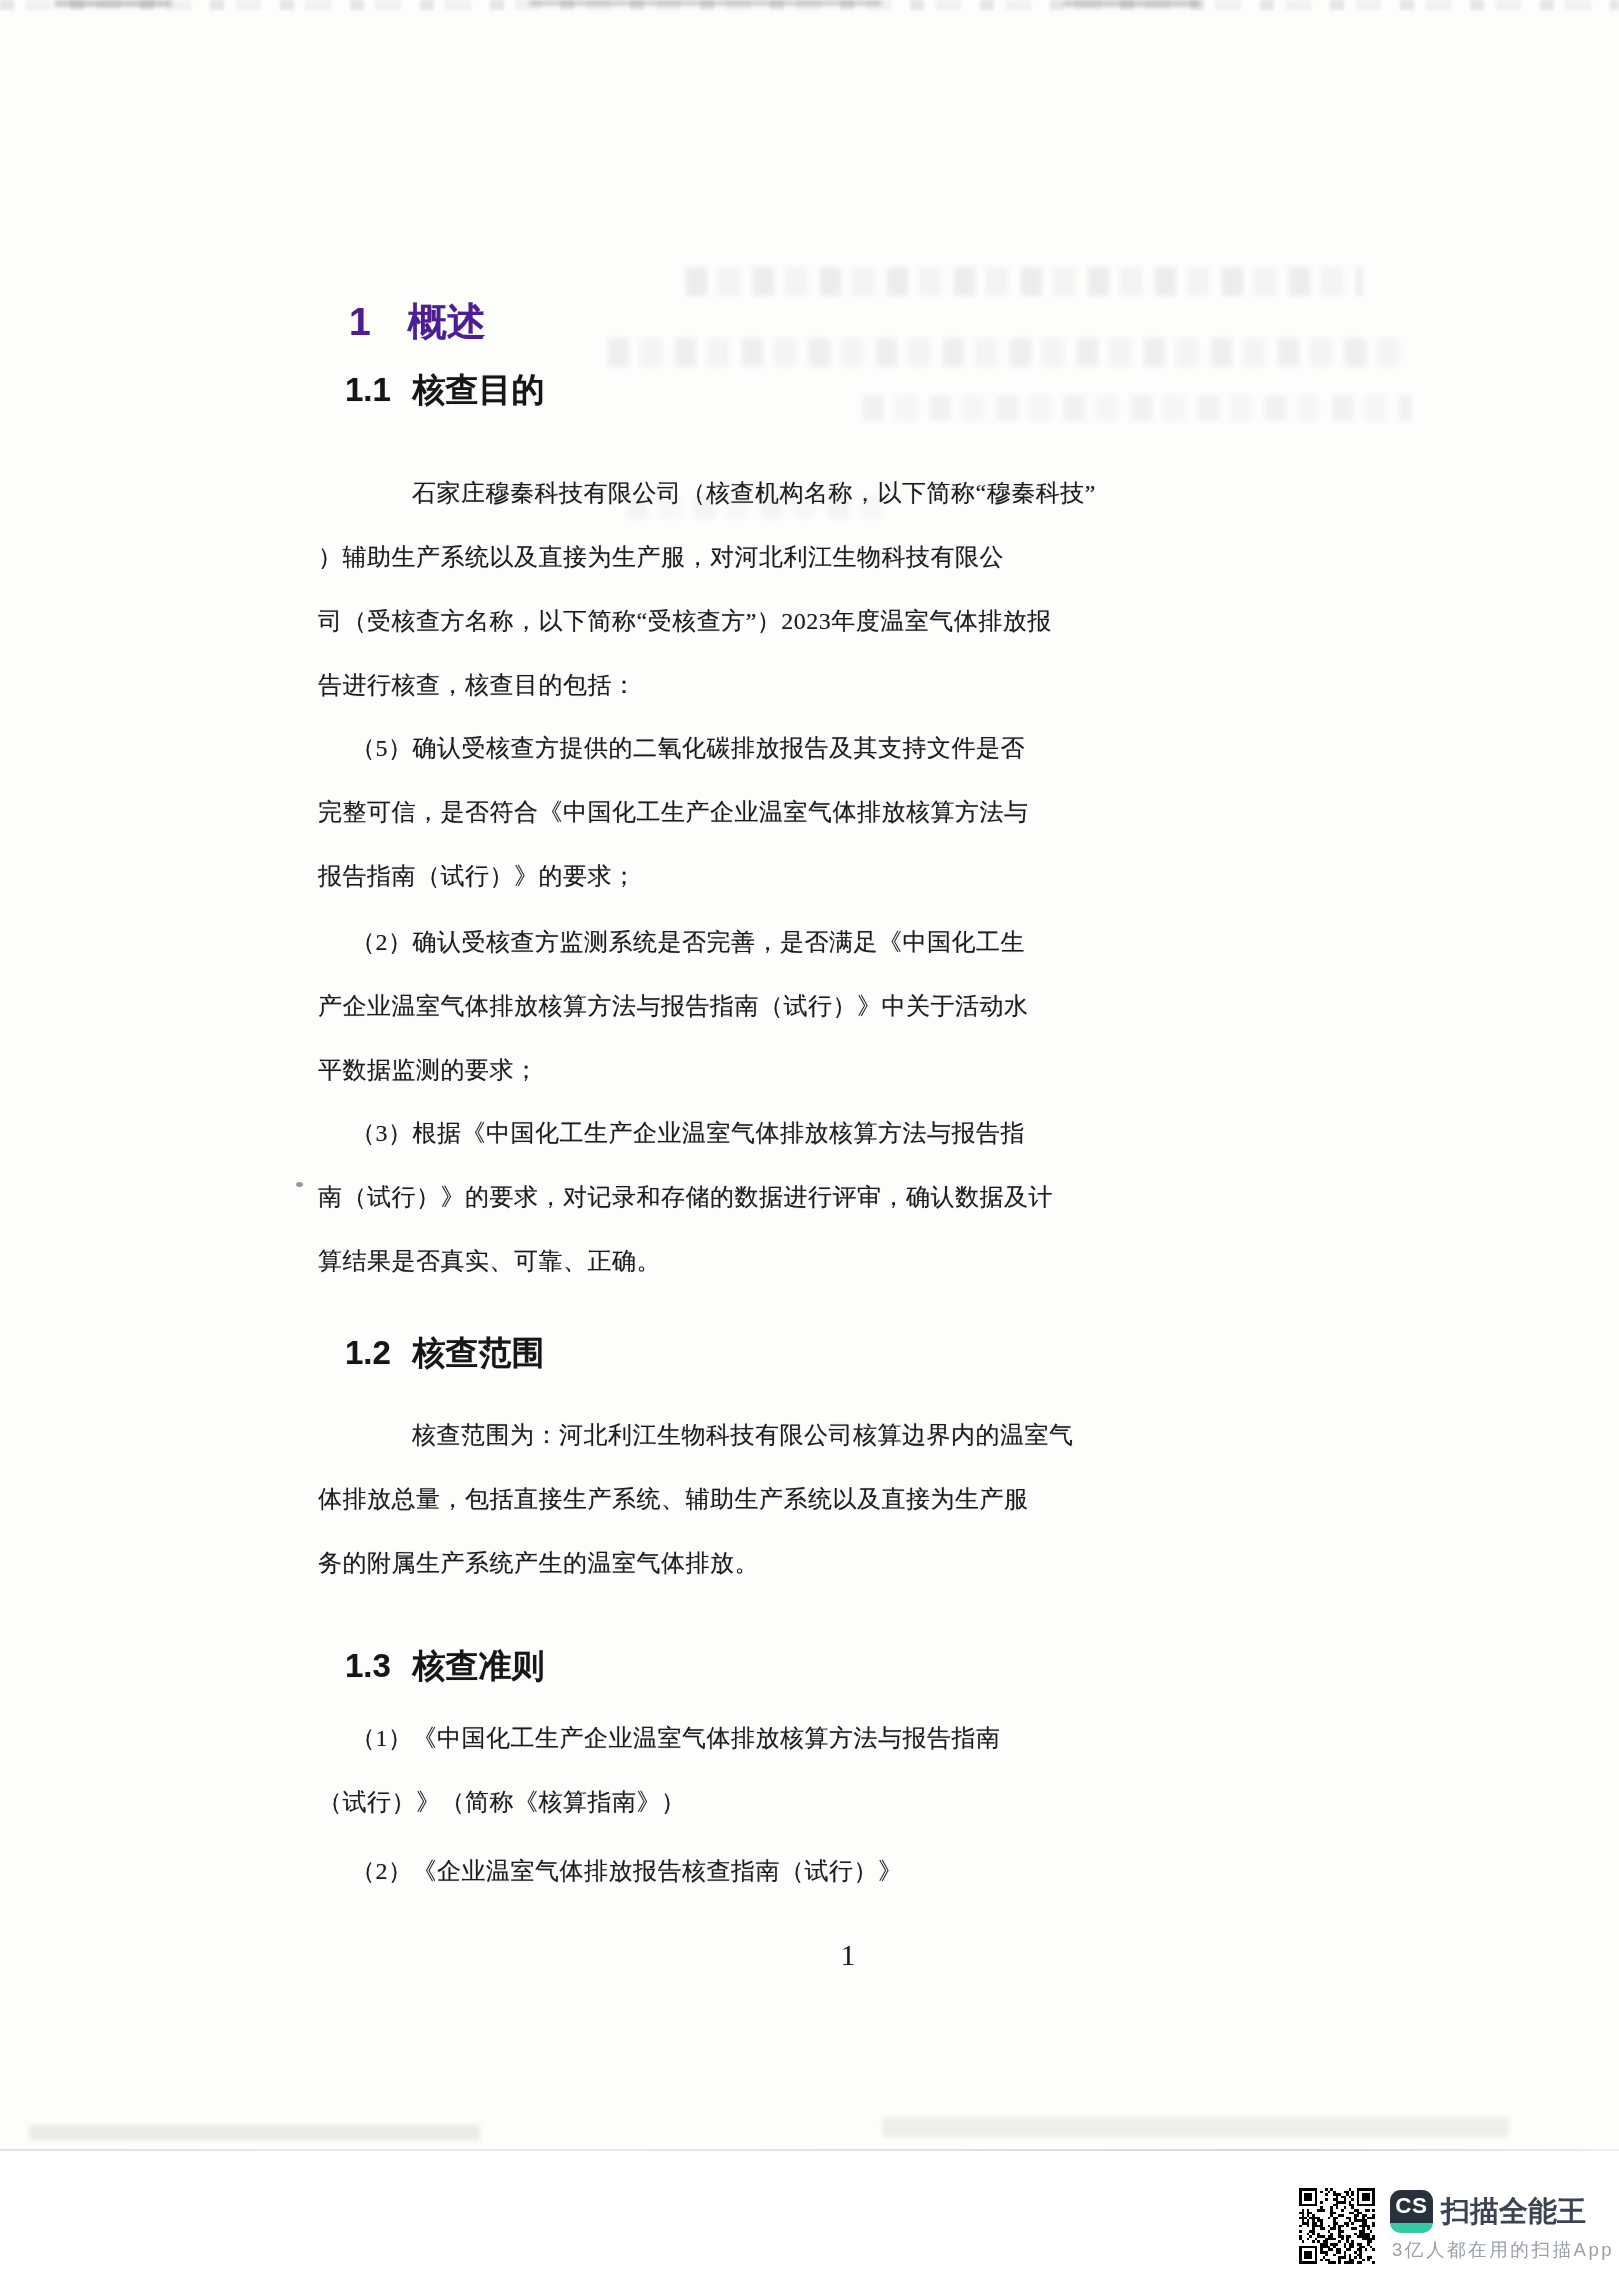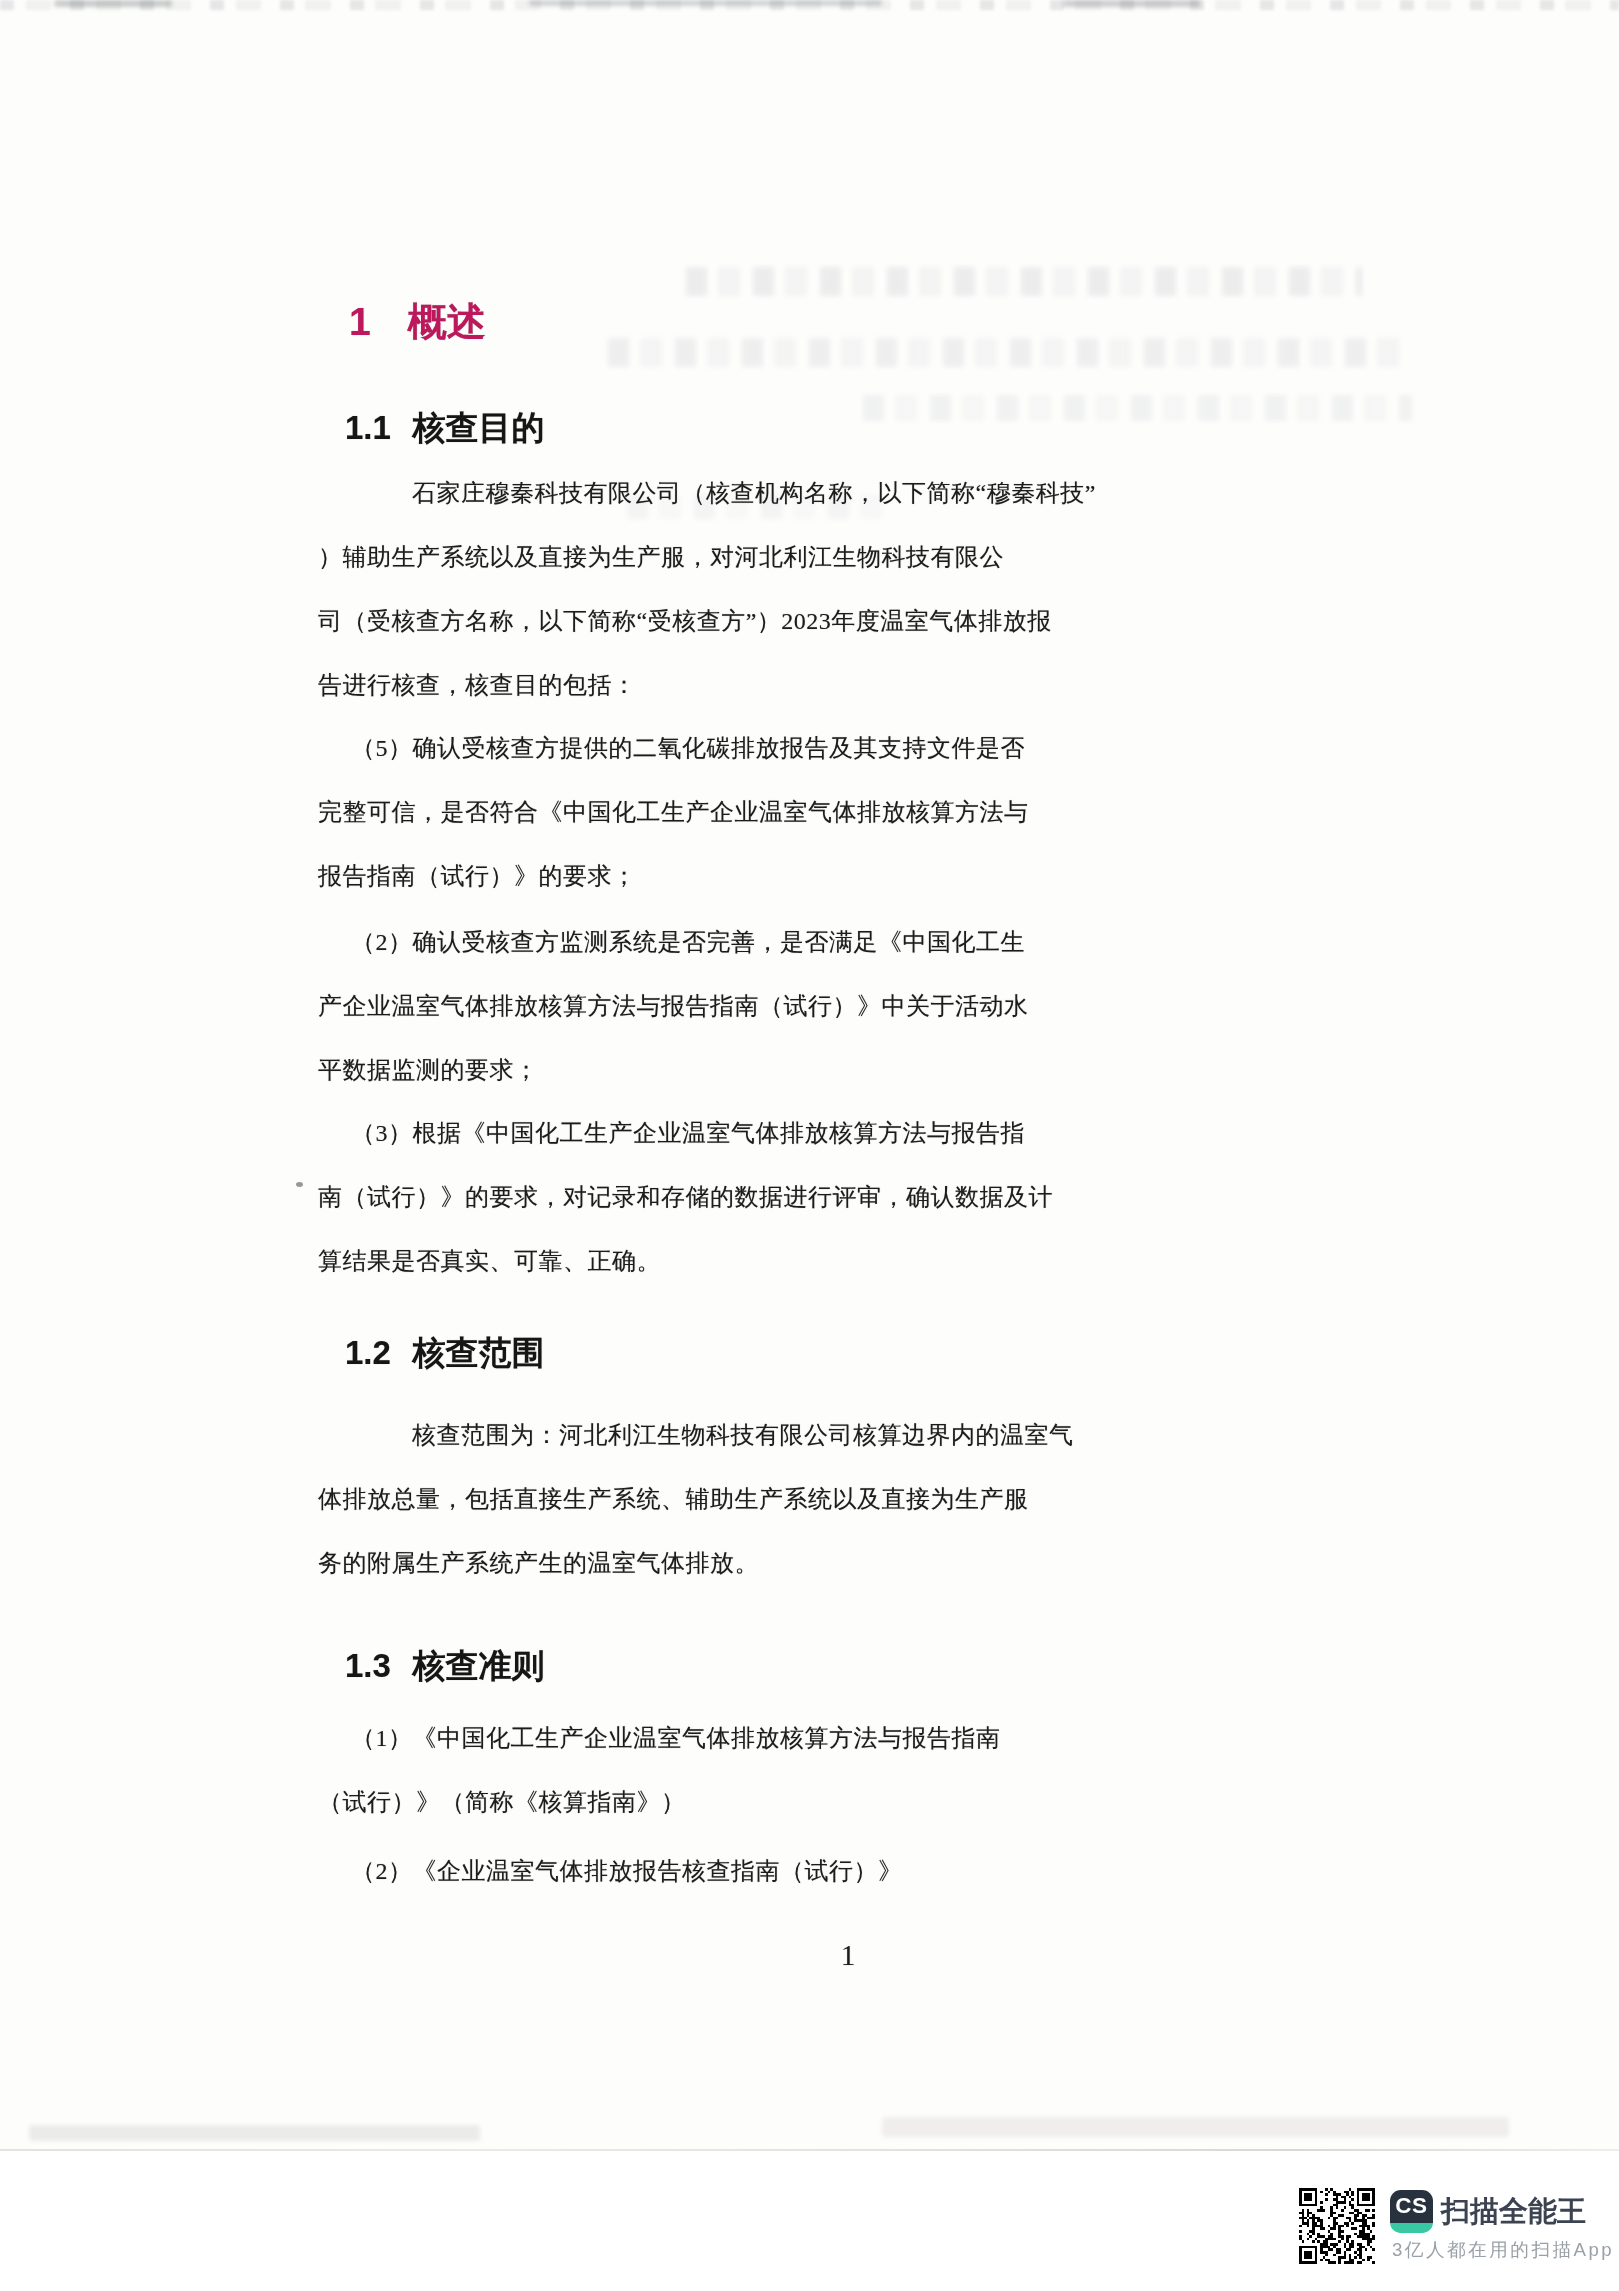--- a/index.html
+++ b/index.html
@@ -34,21 +34,21 @@
     background:repeating-linear-gradient(90deg,
       rgba(130,136,142,.30) 0 20.6px, rgba(130,136,142,0) 20.6px 32px,
       rgba(130,136,142,.18) 32px 54px, rgba(130,136,142,0) 54px 67px);
     filter:blur(2.9px);
     opacity:.45;
   }
   
   .h1{
     position:absolute;left:349px;top:302px;
     font-family:"Liberation Sans","DejaVu Sans",sans-serif;
-    font-weight:bold;font-size:39px;line-height:1;color:#be185d;
+    font-weight:bold;font-size:39px;line-height:1;color:#4c1d95;
     white-space:nowrap;text-shadow:0 0 1px rgba(0,0,0,.35);
   }
   .h1 .num{margin-right:37px;}
   .h2{
     position:absolute;left:345px;
     font-family:"Liberation Sans","DejaVu Sans",sans-serif;
     font-weight:bold;font-size:33px;line-height:1;color:#161616;
     white-space:nowrap;text-shadow:0 0 1px rgba(0,0,0,.35);
   }
   .h2 .num{margin-right:21.6px;}
@@ -110,21 +110,21 @@
 
     <div class="ghost" style="left:686px;top:267px;width:676px;"></div>
     <div class="ghost" style="left:608px;top:338px;width:794px;opacity:.40;"></div>
     <div class="ghost" style="left:863px;top:395px;width:549px;opacity:.32;height:25.5px;"></div>
     <div class="ghost" style="left:627px;top:495px;width:255px;opacity:.25;height:23.5px;"></div>
 
     <div class="h1">
       <span class="num">1</span><span>概述</span>
     </div>
 
-    <div class="h2" style="top:411px;">
+    <div class="h2" style="top:373px;">
       <span class="num">1.1</span><span>核查目的</span>
     </div>
 
     <div class="para" style="top:461px;">
       <div class="line fl">石家庄穆秦科技有限公司（核查机构名称，以下简称“穆秦科技”</div>
       <div class="line">）辅助生产系统以及直接为生产服，对河北利江生物科技有限公</div>
       <div class="line">司（受核查方名称，以下简称“受核查方”）2023年度温室气体排放报</div>
       <div class="line">告进行核查，核查目的包括：</div>
     </div>
 

